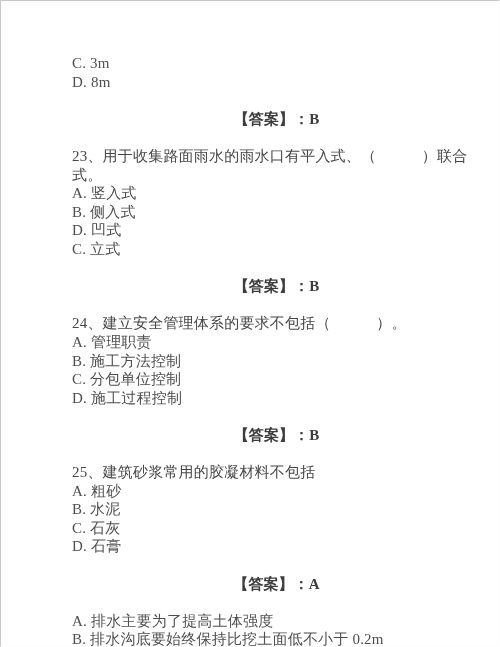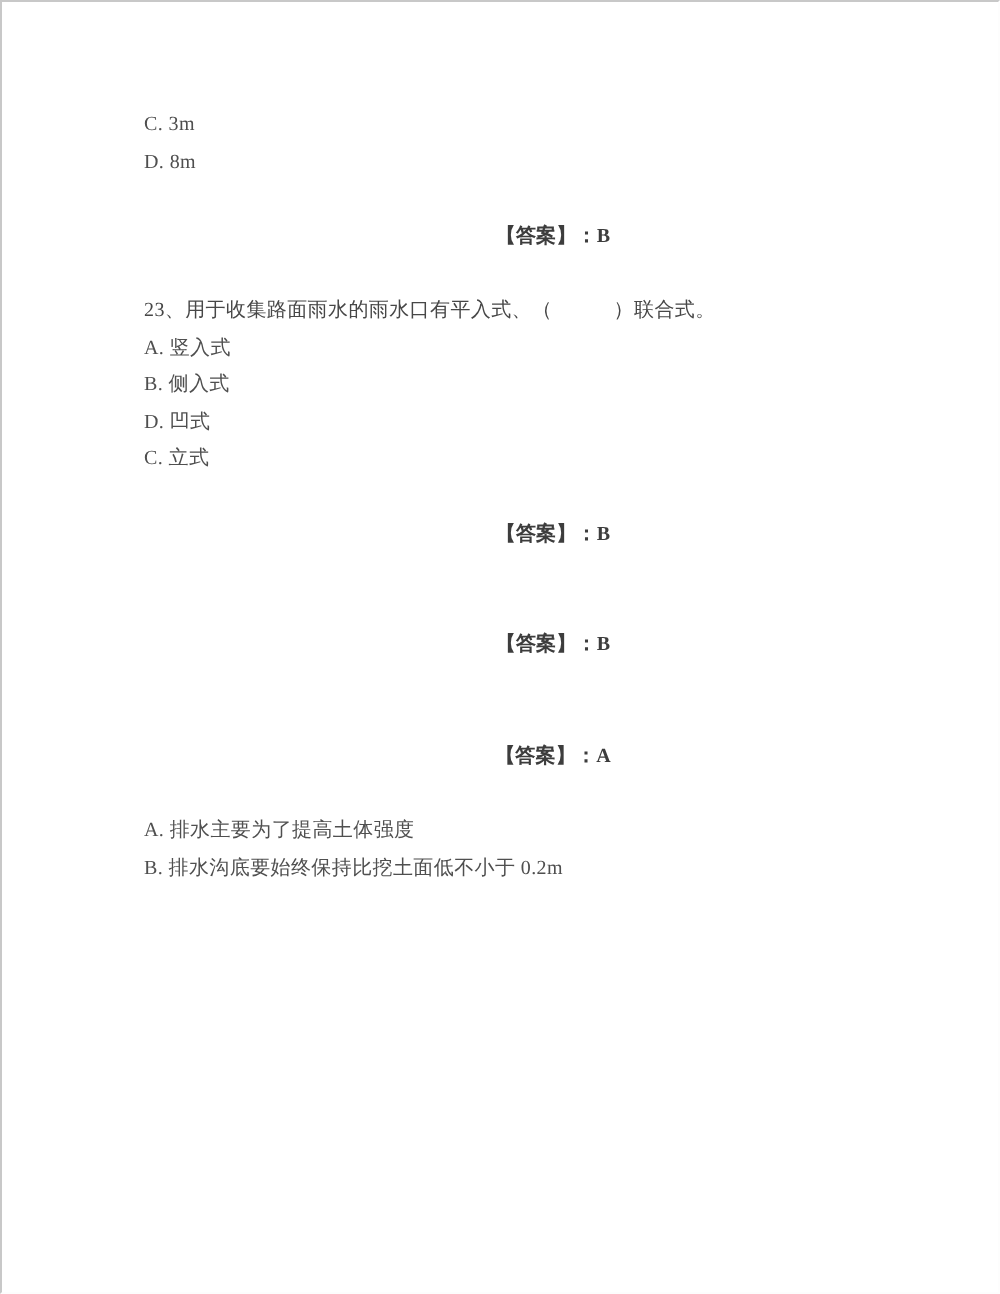--- a/index.html
+++ b/index.html
@@ -26,21 +26,21 @@
     padding: 0;
   }
   .content {
     position: absolute;
     left: 71px;
     top: 53px;
     right: 18px;
     top: 53px;
   }
   .line {
-    font-size: 10px;
+    font-size: 15px;
     line-height: 18.6px;
     color: #4a4a4a;
     white-space: pre-wrap;
     letter-spacing: 0.2px;
     font-family: "Liberation Serif", "DejaVu Serif", serif;
   }
   .line.option {
     color: #4f4f4f;
   }
   .line.stem {
@@ -78,24 +78,38 @@
       <div class="line stem">23、用于收集路面雨水的雨水口有平入式、（　　　）联合式。</div>
       <div class="line option">A. 竖入式</div>
       <div class="line option">B. 侧入式</div>
       <div class="line option">D. 凹式</div>
       <div class="line option">C. 立式</div>
     </div>
     <div class="spacer"></div>
     <div class="line answer">【答案】：B</div>
     <div class="spacer"></div>
 
+    <div class="block">
+      <div class="line stem">24、建立安全管理体系的要求不包括（　　　）。</div>
+      <div class="line option">A. 管理职责</div>
+      <div class="line option">B. 施工方法控制</div>
+      <div class="line option">C. 分包单位控制</div>
+      <div class="line option">D. 施工过程控制</div>
+    </div>
     <div class="spacer"></div>
     <div class="line answer">【答案】：B</div>
     <div class="spacer"></div>
 
+    <div class="block">
+      <div class="line stem">25、建筑砂浆常用的胶凝材料不包括</div>
+      <div class="line option">A. 粗砂</div>
+      <div class="line option">B. 水泥</div>
+      <div class="line option">C. 石灰</div>
+      <div class="line option">D. 石膏</div>
+    </div>
     <div class="spacer"></div>
     <div class="line answer">【答案】：A</div>
     <div class="spacer"></div>
 
     <div class="block">
       <div class="line option">A. 排水主要为了提高土体强度</div>
       <div class="line option">B. 排水沟底要始终保持比挖土面低不小于 0.2m</div>
 
     </div>
 

